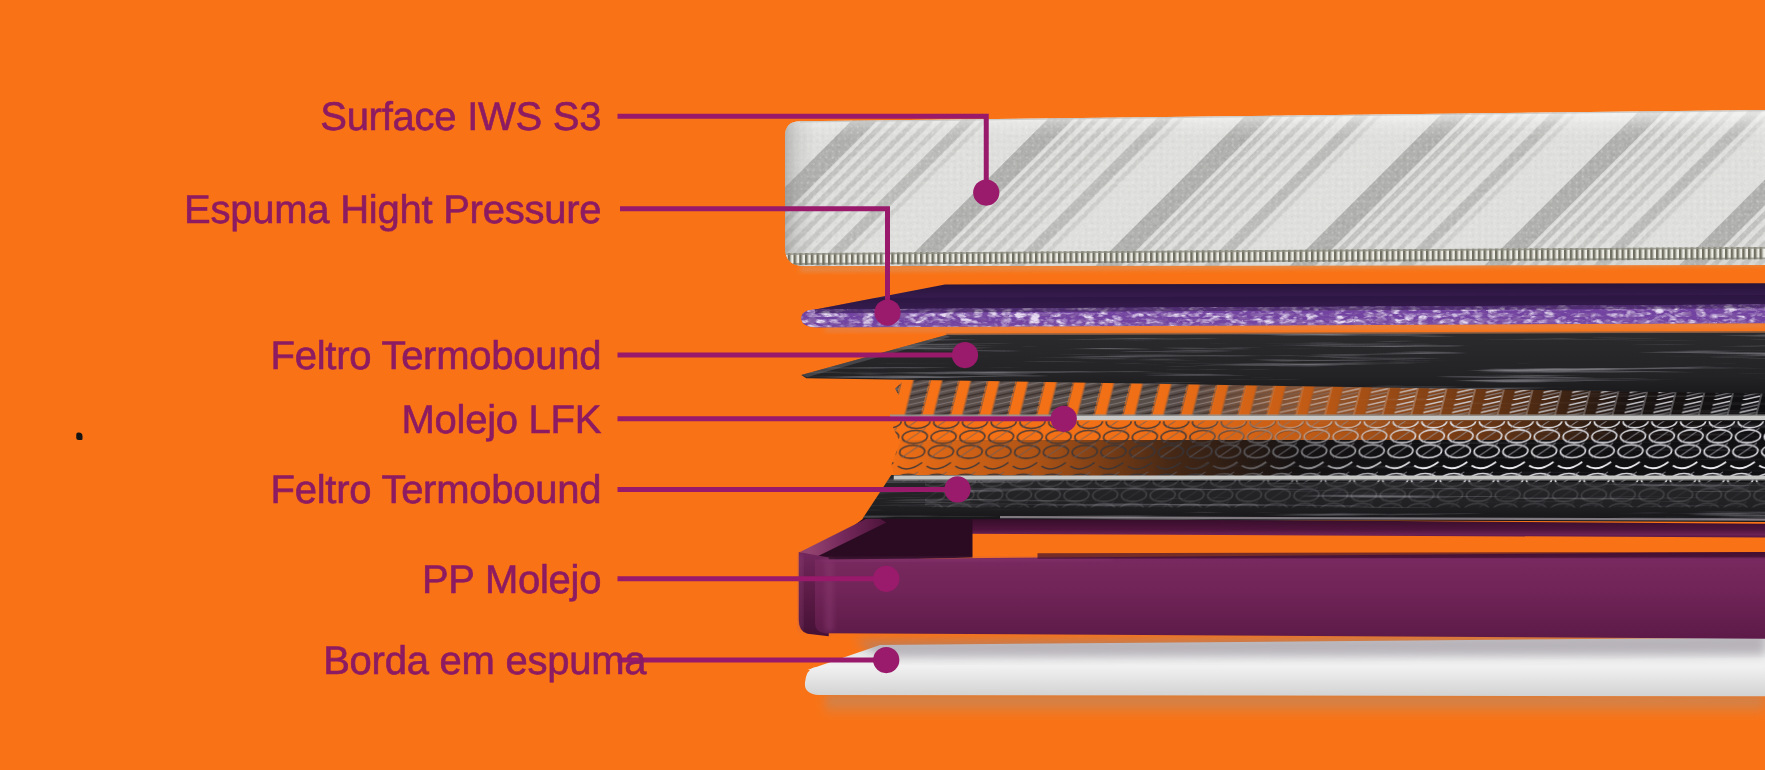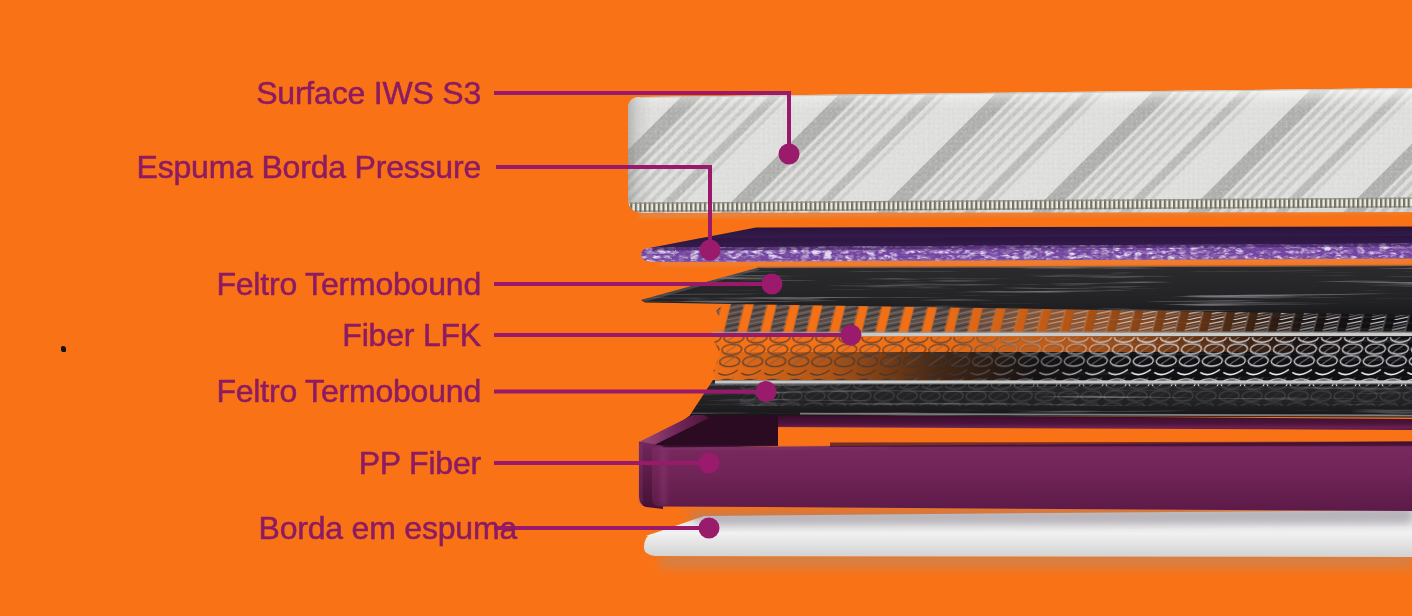--- a/index.html
+++ b/index.html
@@ -335,22 +335,22 @@
   <circle cx="710" cy="250" r="10.5"></circle>
   <circle cx="772" cy="284" r="10.5"></circle>
   <circle cx="851" cy="335" r="10.5"></circle>
   <circle cx="766" cy="391.5" r="10.5"></circle>
   <circle cx="709" cy="463" r="10.5"></circle>
   <circle cx="709" cy="528" r="10.5"></circle>
 </g>
 </svg>
 
 <div class="layer-label" style="top:75px;">Surface IWS S3</div>
-<div class="layer-label" style="top:149px;">Espuma Borda Pressure</div>
+<div class="layer-label" style="top:149px;">Espuma Hight Pressure</div>
 <div class="layer-label" style="top:266px;">Feltro Termobound</div>
-<div class="layer-label" style="top:317px;">Fiber LFK</div>
+<div class="layer-label" style="top:317px;">Molejo LFK</div>
 <div class="layer-label" style="top:373px;">Feltro Termobound</div>
-<div class="layer-label" style="top:445px;">PP Fiber</div>
+<div class="layer-label" style="top:445px;">PP Molejo</div>
 <div class="layer-label" style="top:510px;padding-left:36px;">Borda em espuma</div>
 
 <div class="stray" style="left:61px;top:346px;"></div>
 
 </div>
 
 </body></html>

